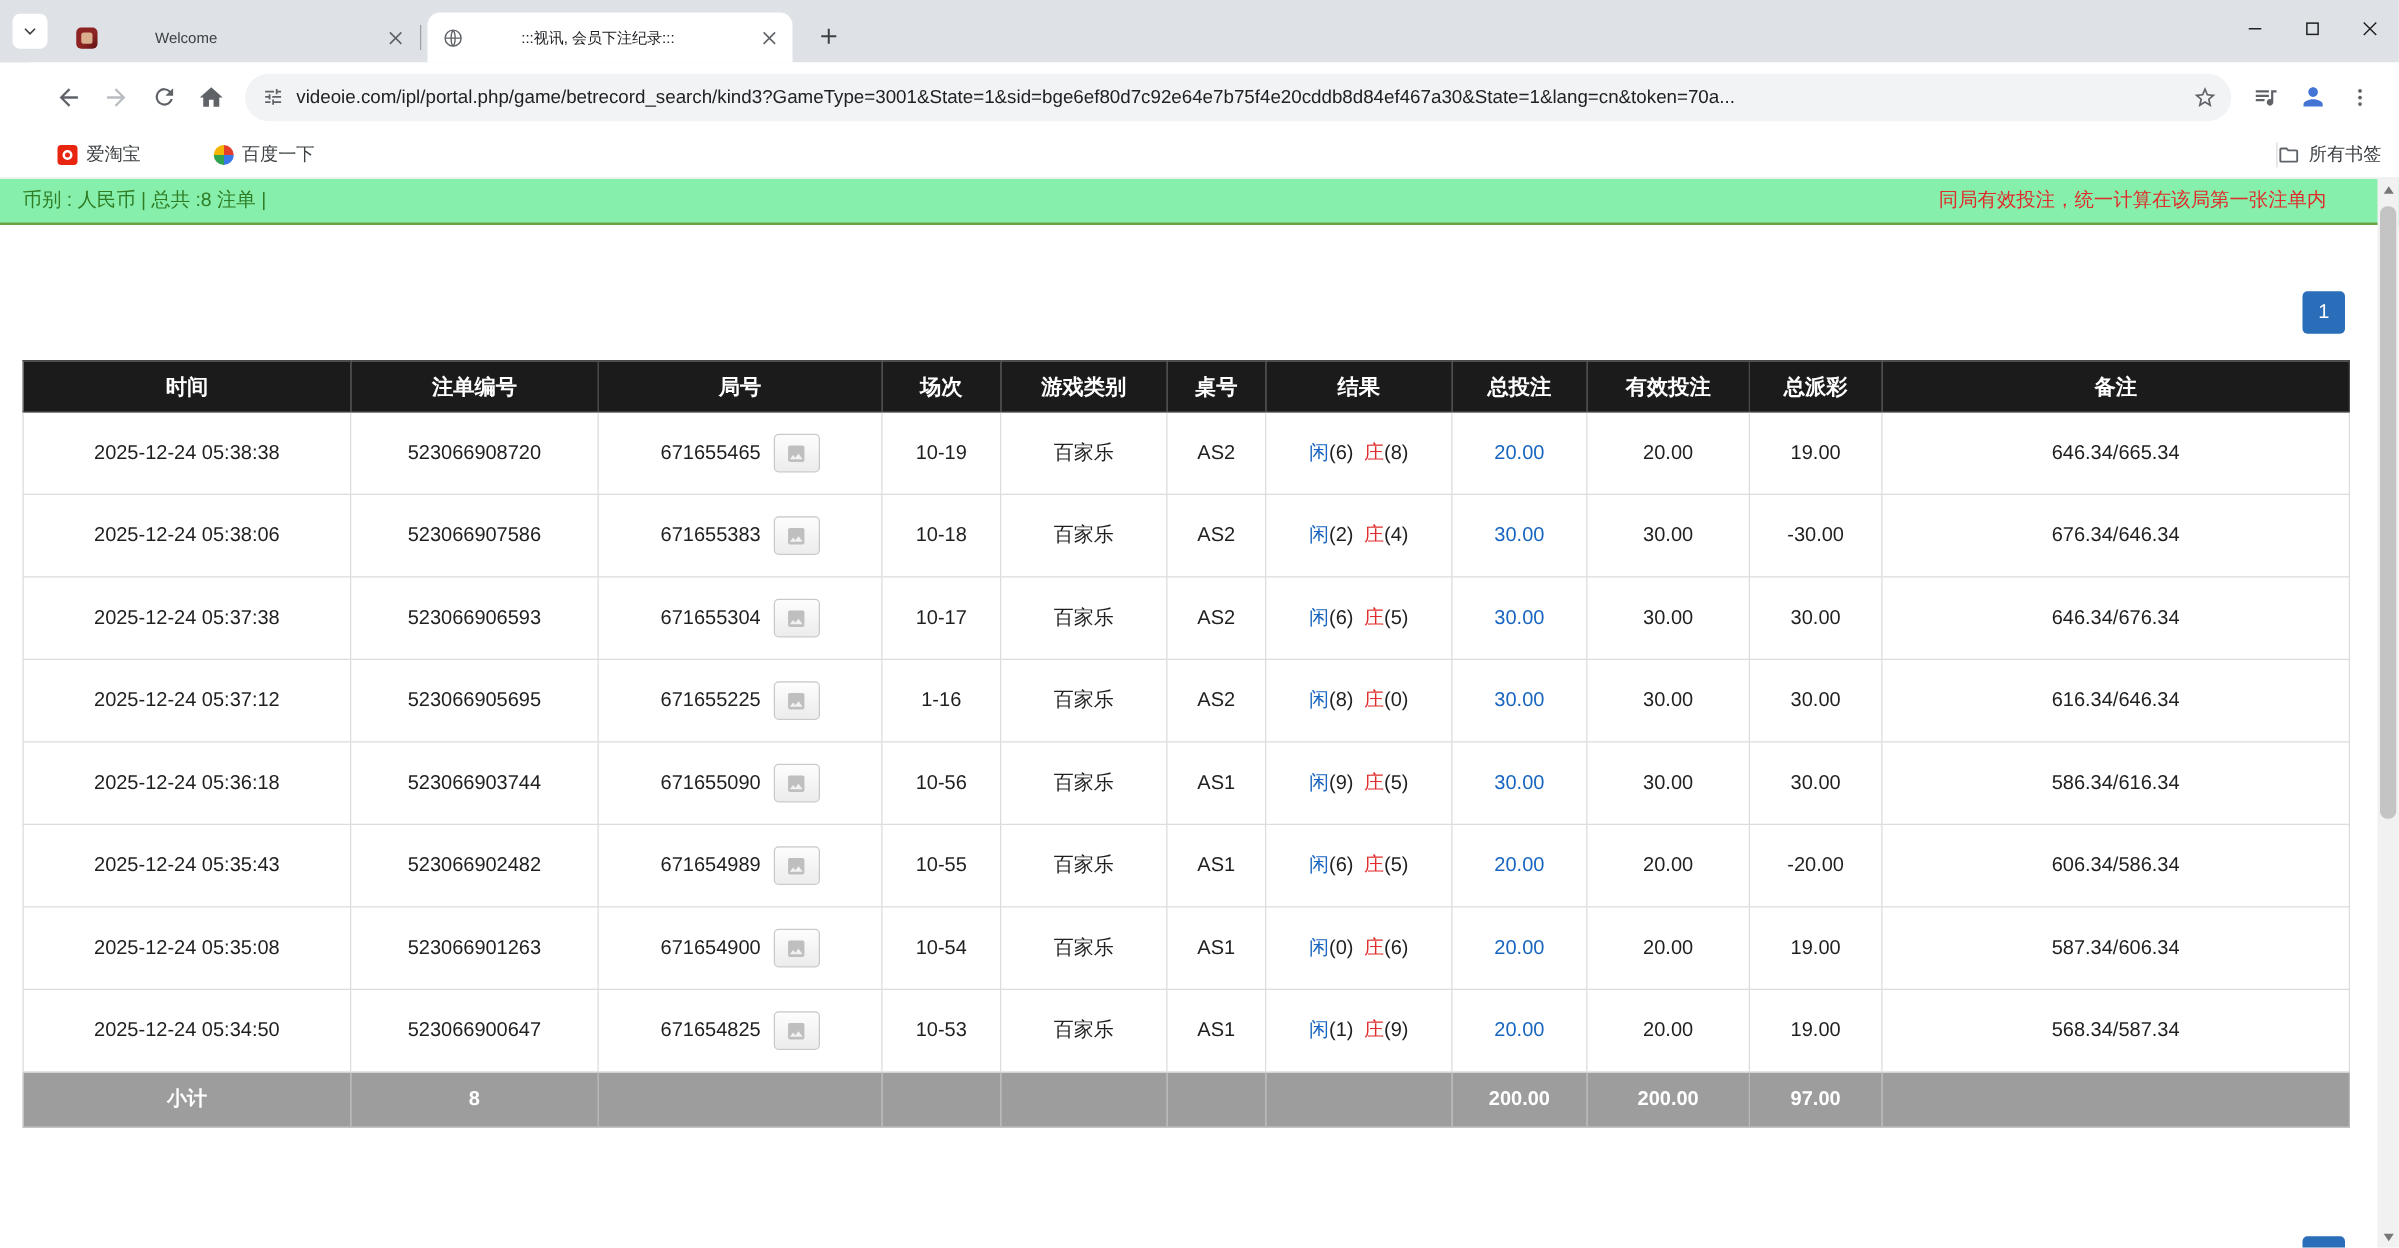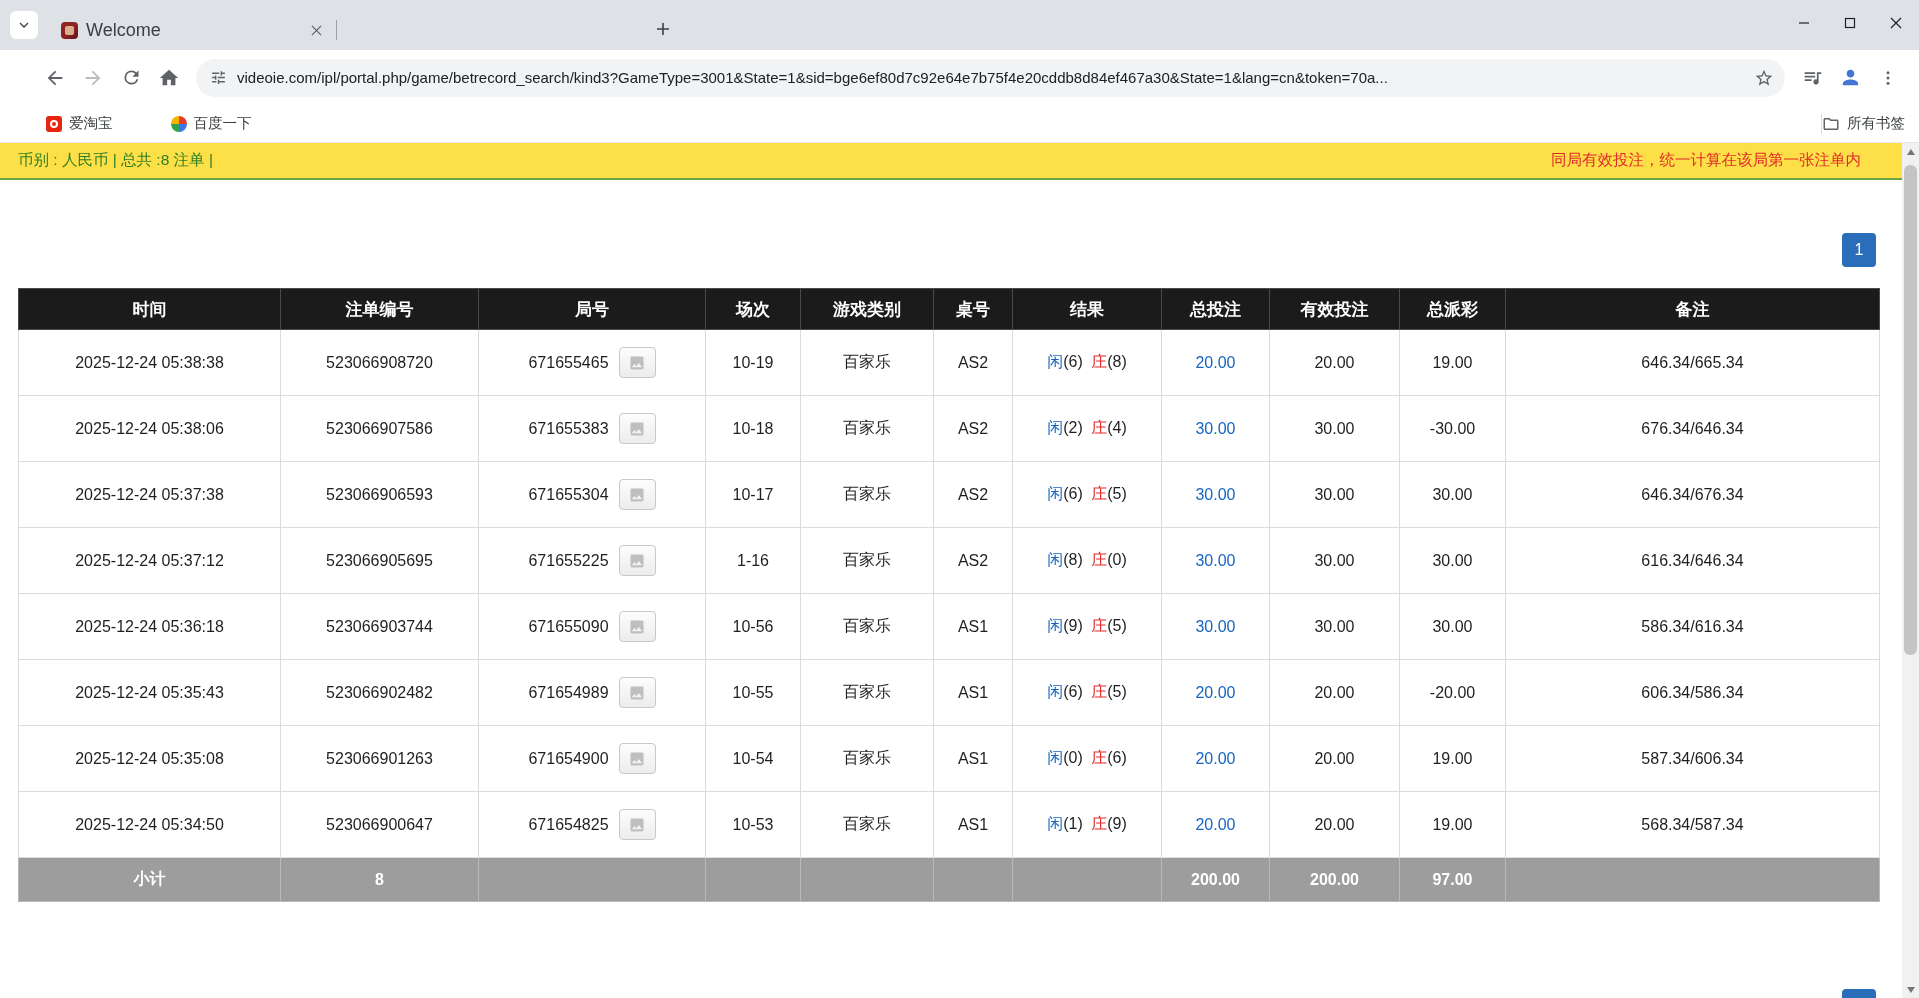--- a/index.html
+++ b/index.html
@@ -4,21 +4,21 @@
 <style>
   * { margin:0; padding:0; box-sizing:border-box; }
   html,body { width:1919px; height:998px; overflow:hidden; background:#fff;
     font-family:"Liberation Sans","DejaVu Sans",sans-serif; }
 
   
   .tabstrip { position:absolute; top:0; left:0; right:0; height:50px; background:#dee1e6; }
   .tab-chevron { position:absolute; left:10px; top:11px; width:28px; height:28px; background:#fff;
     border-radius:6px; display:flex; align-items:center; justify-content:center; cursor:pointer; }
   .tab { position:absolute; top:10px; height:40px; display:flex; align-items:center;
-    padding:0 10px 0 12px; font-size:18px; color:#3c4043; cursor:pointer; }
+    padding:0 10px 0 12px; font-size:12px; color:#3c4043; cursor:pointer;gap:38px; }
   .tab-inactive { left:49px; width:286px; }
   .tab-inactive::after { content:""; position:absolute; right:-2px; top:10px; height:20px; width:1px; background:#9aa0a6; }
   .tab-active { left:342px; width:292px; background:#fff; border-radius:10px 10px 0 0; color:#202124; }
   .tab-title { flex:1; white-space:nowrap; overflow:hidden; text-overflow:ellipsis; margin:0 8px; }
   .favicon-welcome { width:17px; height:17px; border-radius:4px; flex:0 0 auto;
     background:linear-gradient(135deg,#8d2323 55%,#5d1414); position:relative; }
   .favicon-welcome::after { content:""; position:absolute; left:4px; top:4px; width:9px; height:9px;
     border-radius:2px; background:#e9c8a0; opacity:.85; }
   .tab-close { width:18px; height:18px; border-radius:50%; display:flex; align-items:center;
     justify-content:center; flex:0 0 auto; cursor:pointer; }
@@ -43,21 +43,21 @@
   .bm-ico-taobao::after { content:""; position:absolute; left:4px; top:4px; width:8px; height:8px;
     border-radius:50%; border:2px solid #fff; box-sizing:border-box; }
   .bm-ico-baidu { width:16px; height:16px; border-radius:50%;
     background:conic-gradient(#e43e2b 0 25%,#3b78e7 25% 50%,#30a350 50% 75%,#f5b400 75% 100%); }
   .bm-right { margin-left:auto; display:flex; align-items:center; gap:0; }
   .bm-divider { width:1px; height:20px; background:#dadce0; }
   .bm-all { display:flex; align-items:center; gap:7px; font-size:14.5px; color:#3c4043; cursor:pointer; }
 
   
   .content { position:absolute; top:143px; left:0; right:0; bottom:0; background:#fff; overflow:hidden; }
-  .info-bar { height:37px; background:#fde047; border-bottom:2px solid #6aa344; display:flex;
+  .info-bar { height:37px; background:#86efac; border-bottom:2px solid #6aa344; display:flex;
     align-items:center; justify-content:space-between; padding:0 58px 0 18px; }
   .info-left { color:#2f7d25; font-size:15.5px; }
   .info-right { color:#e02b2b; font-size:15.5px; }
 
   .page-btn { position:absolute; right:43px; width:34px; height:34px; background:#2a6db8; color:#fff;
     border-radius:4px; display:flex; align-items:center; justify-content:center; font-size:16px;
     cursor:pointer; }
   .page-btn-top { top:90px; }
   .page-btn-bottom { top:846px; }
 
@@ -103,20 +103,34 @@
   <div class="tab tab-inactive">
     <span class="favicon-welcome"></span>
     <span class="tab-title">Welcome</span>
     <span class="tab-close">
       <svg width="11" height="11" viewBox="0 0 12 12">
           <path d="M1 1l10 10M11 1L1 11" stroke="#5f6368" stroke-width="1.4"></path>
         </svg>
     </span>
   </div>
 
+  <div class="tab tab-active">
+    <span style="display:flex;">
+      <svg width="17" height="17" viewBox="0 0 24 24">
+        <circle cx="12" cy="12" r="9" fill="none" stroke="#5f6368" stroke-width="1.6"></circle>
+        <path d="M3 12h18M12 3c3 3.2 3 14.8 0 18M12 3c-3 3.2-3 14.8 0 18" fill="none" stroke="#5f6368" stroke-width="1.6"></path>
+      </svg>
+    </span>
+    <span class="tab-title">:::视讯, 会员下注纪录:::</span>
+    <span class="tab-close">
+      <svg width="11" height="11" viewBox="0 0 12 12">
+          <path d="M1 1l10 10M11 1L1 11" stroke="#5f6368" stroke-width="1.4"></path>
+        </svg>
+    </span>
+  </div>
 
   <div class="newtab">
     <svg width="14" height="14" viewBox="0 0 14 14">
         <path d="M7 1v12M1 7h12" stroke="#3c4043" stroke-width="1.6"></path>
       </svg>
   </div>
 
   <div class="win-controls">
     <div class="win-btn">
       <svg width="12" height="12" viewBox="0 0 12 12">

